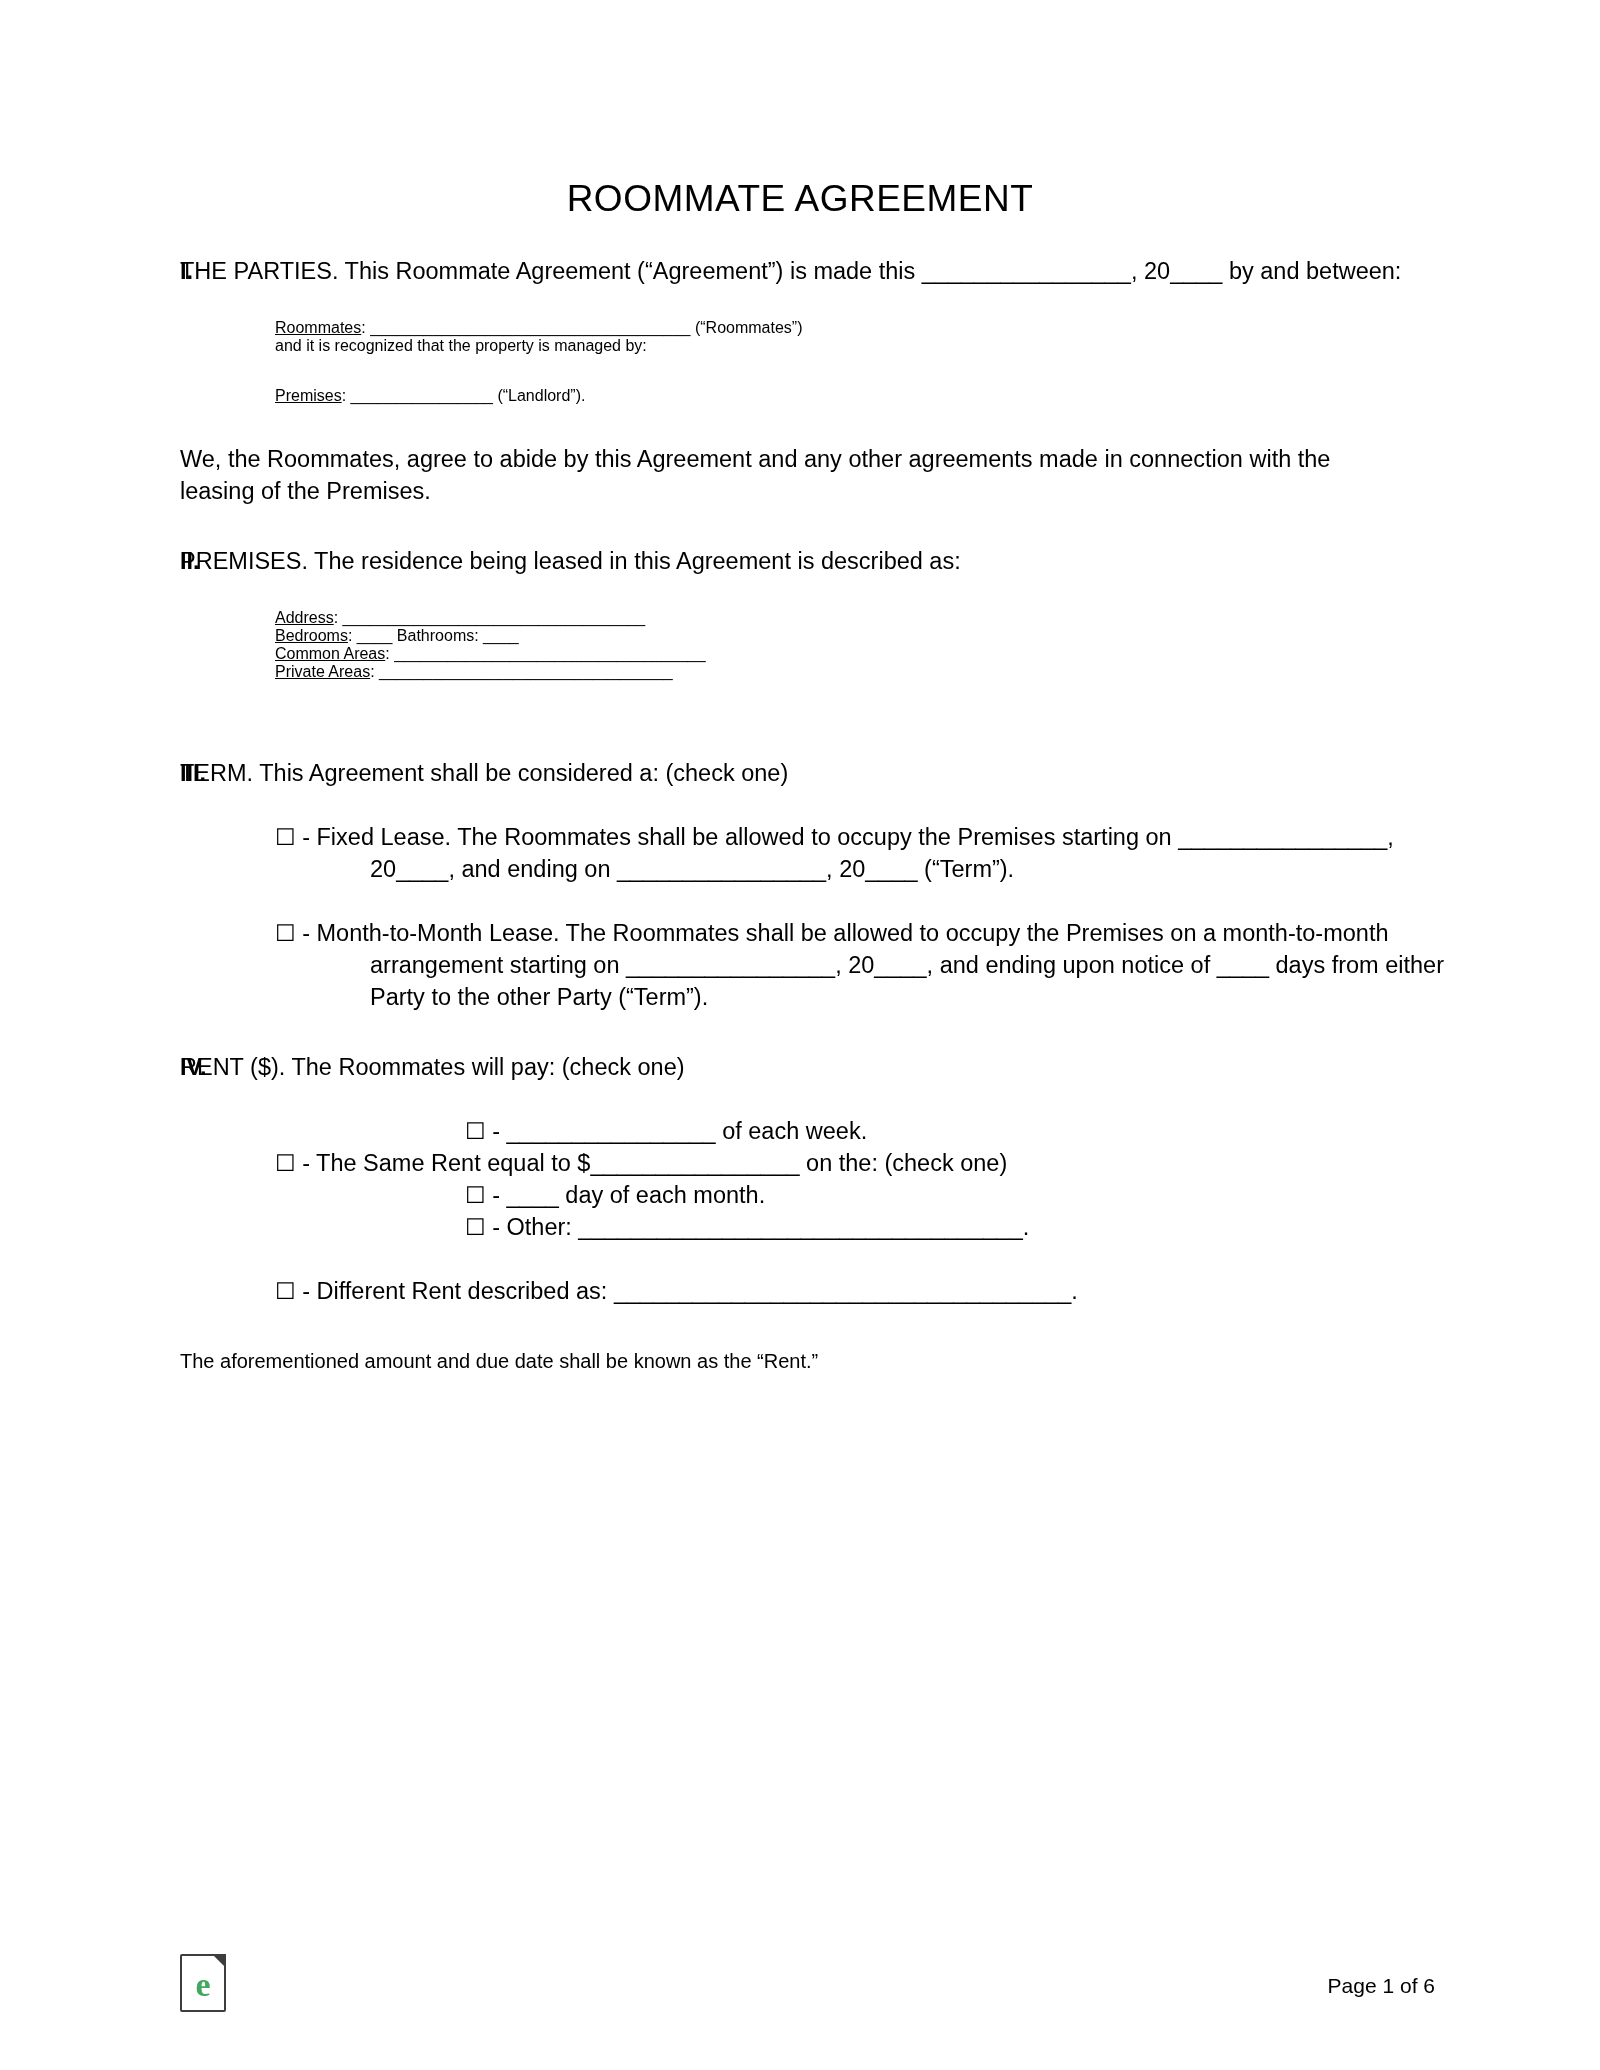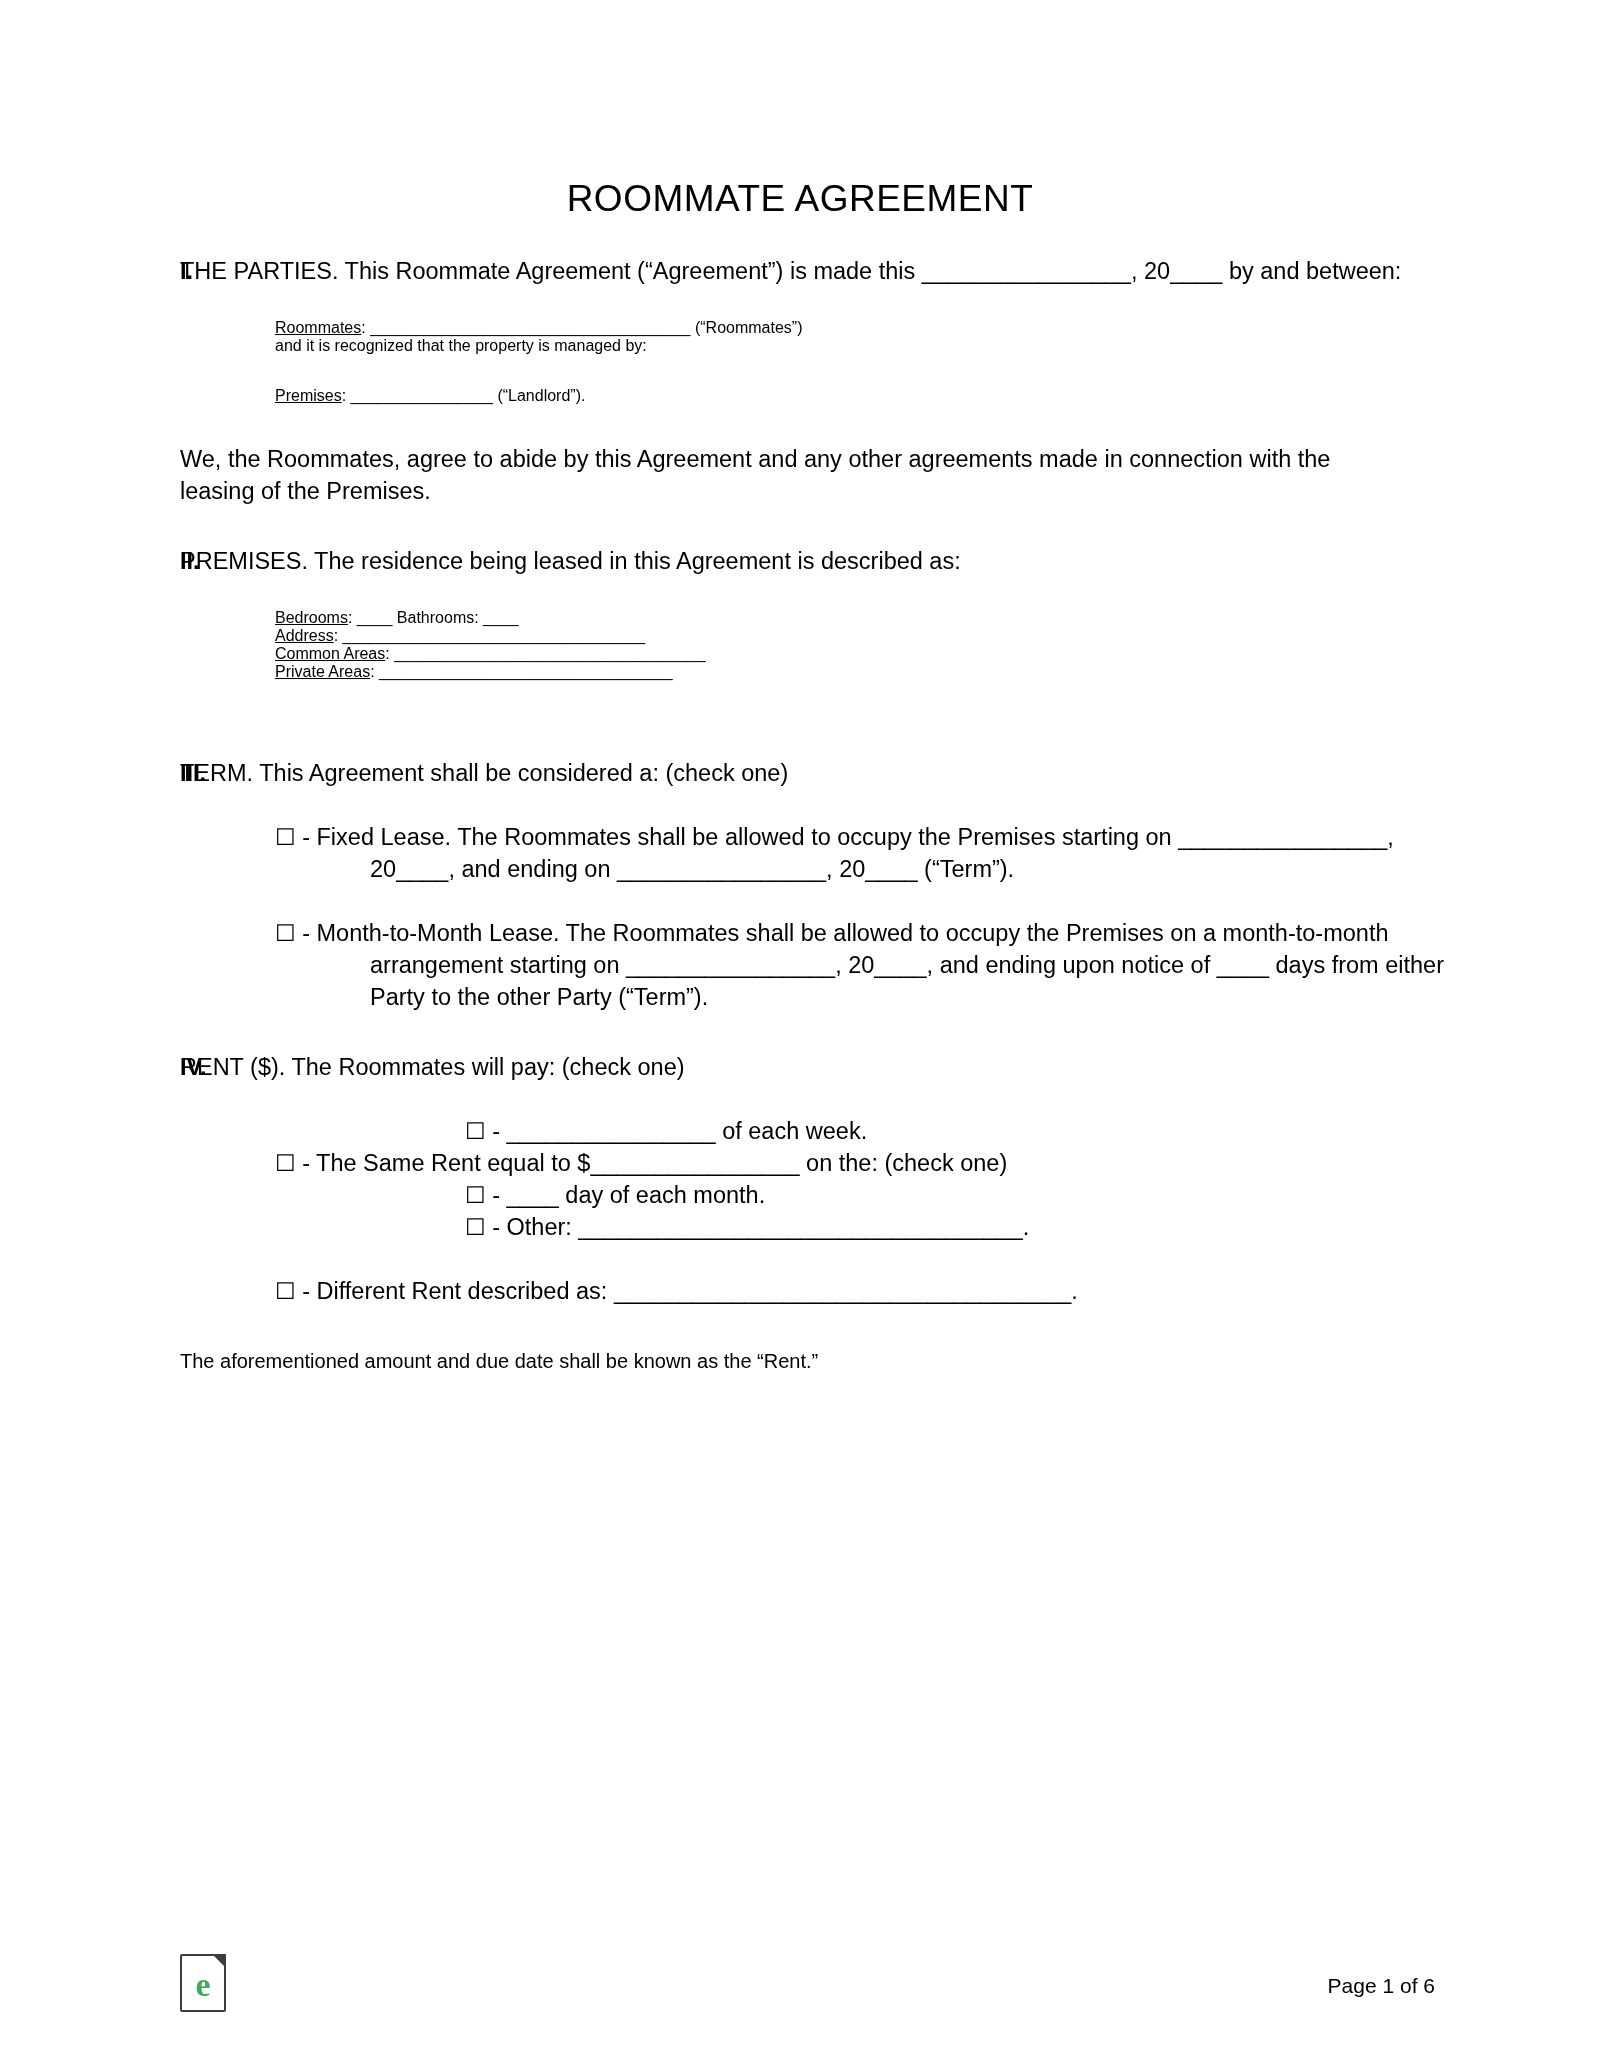--- a/index.html
+++ b/index.html
@@ -156,24 +156,24 @@
 
     <div class="gap-lg"></div>
 
     <div class="clause">
       <div class="clause-row">
         <div class="numeral">II.</div>
         <div class="clause-body"><b>PREMISES</b><span>. The residence being leased in this Agreement is described as:</span></div>
       </div>
       <div class="gap-md"></div>
       <div class="left-margin">
+        <span class="u">Address</span><span>: __________________________________</span>
+      </div>
+      <div class="left-margin">
         <span class="u">Bedrooms</span><span>: ____ Bathrooms: ____</span>
-      </div>
-      <div class="left-margin">
-        <span class="u">Address</span><span>: __________________________________</span>
       </div>
       <div class="left-margin">
         <span class="u">Common Areas</span><span>: ___________________________________</span>
       </div>
       <div class="left-margin">
         <span class="u">Private Areas</span><span>: _________________________________</span>
       </div>
       <div class="gap-lg"></div>
     </div>
 

